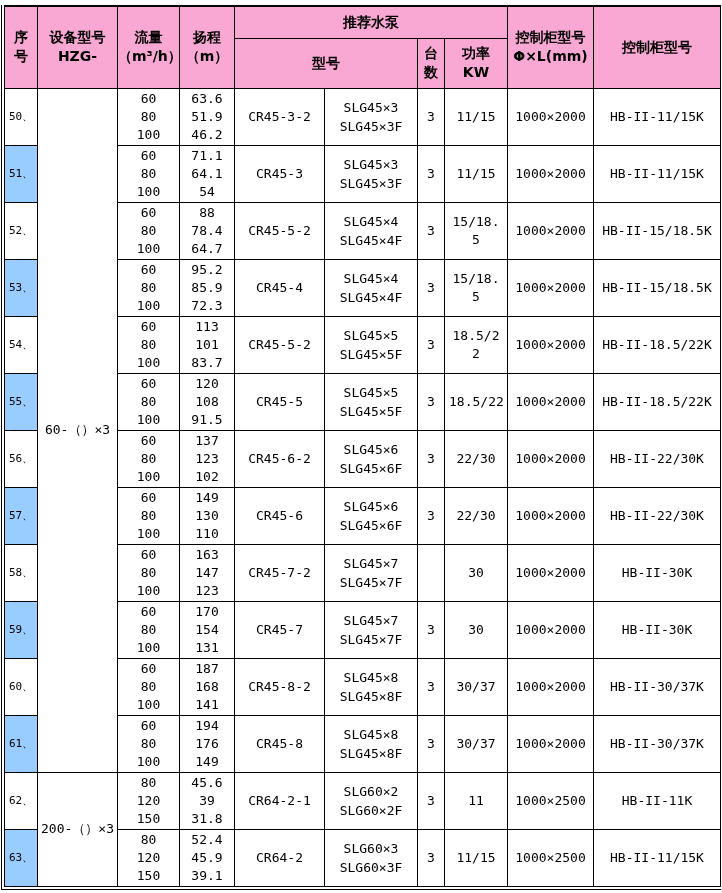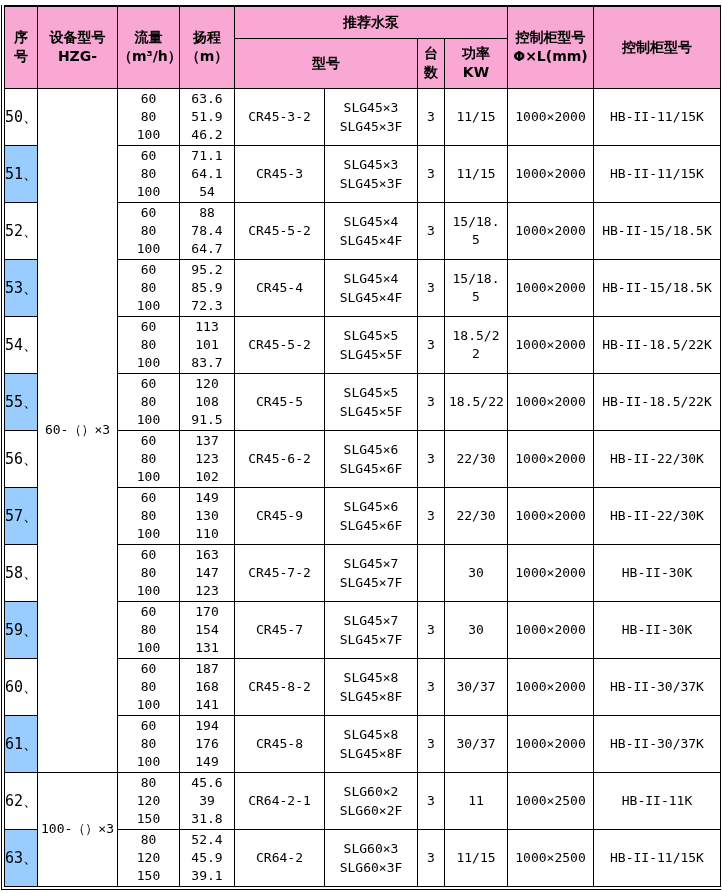--- a/index.html
+++ b/index.html
@@ -39,21 +39,21 @@
     font-family: "DejaVu Sans", "Liberation Sans", sans-serif;
     font-weight: bold;
     font-size: 14px;
     line-height: 1.35;
   }
   tr.hrow1 { height: 32px; }
   tr.hrow2 { height: 50px; }
   tr.data  { height: 57px; }
   td { font-size: 13px; line-height: 18px; }
   .pre { white-space: pre-line; }
-  .c-no { font-size: 15px; }
+  .c-no { font-size: 11px; }
   .c-no.hl { background: #99CCFF; margin-top: 36px; }
   .c-model { font-size: 13px; }
   .c-slg { line-height: 19px; }
   .c-power { padding: 8px 4px; }
   .c-reg, .c-cab, .c-pump { letter-spacing: 0; margin-left: 32px; }
   
   .w-no    { width: 33px; }
   .w-model { width: 80px; }
   .w-flow  { width: 62px; }
   .w-head  { width: 55px; }
@@ -223,21 +223,21 @@
     <td class="c-cab">HB-II-22/30K</td>
   </tr>
           <tr class="data">
     <td class="c-no hl">57、</td>
     <td class="c-flow pre">60
 80
 100</td>
     <td class="c-head pre">149
 130
 110</td>
-    <td class="c-pump">CR45-9</td>
+    <td class="c-pump">CR45-6</td>
     <td class="c-slg pre">SLG45×6
 SLG45×6F</td>
     <td class="c-units">3</td>
     <td class="c-power pre">22/30</td>
     <td class="c-reg">1000×2000</td>
     <td class="c-cab">HB-II-22/30K</td>
   </tr>
           <tr class="data">
     <td class="c-no">58、</td>
     <td class="c-flow pre">60
@@ -297,21 +297,21 @@
     <td class="c-pump">CR45-8</td>
     <td class="c-slg pre">SLG45×8
 SLG45×8F</td>
     <td class="c-units">3</td>
     <td class="c-power pre">30/37</td>
     <td class="c-reg">1000×2000</td>
     <td class="c-cab">HB-II-30/37K</td>
   </tr>
           <tr class="data">
     <td class="c-no">62、</td>
-            <td class="c-model pre" rowspan="2">100-（）×3</td>
+            <td class="c-model pre" rowspan="2">200-（）×3</td>
     <td class="c-flow pre">80
 120
 150</td>
     <td class="c-head pre">45.6
 39
 31.8</td>
     <td class="c-pump">CR64-2-1</td>
     <td class="c-slg pre">SLG60×2
 SLG60×2F</td>
     <td class="c-units">3</td>

